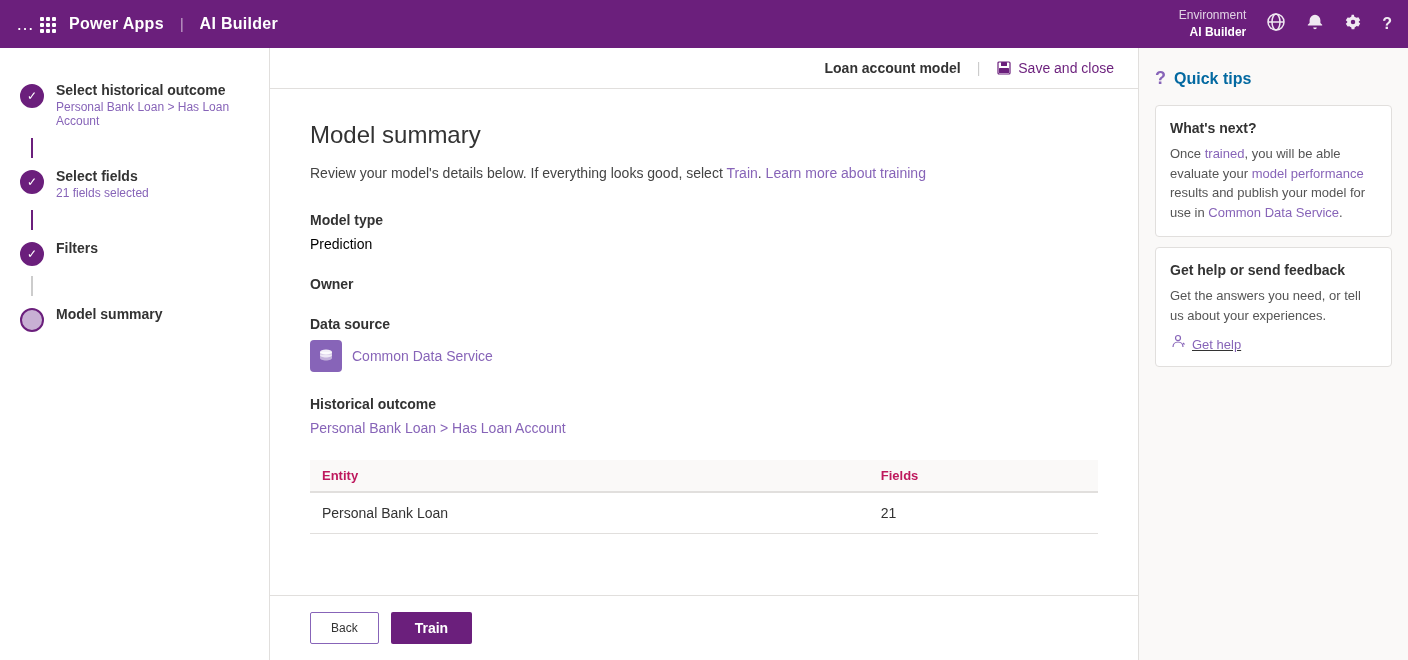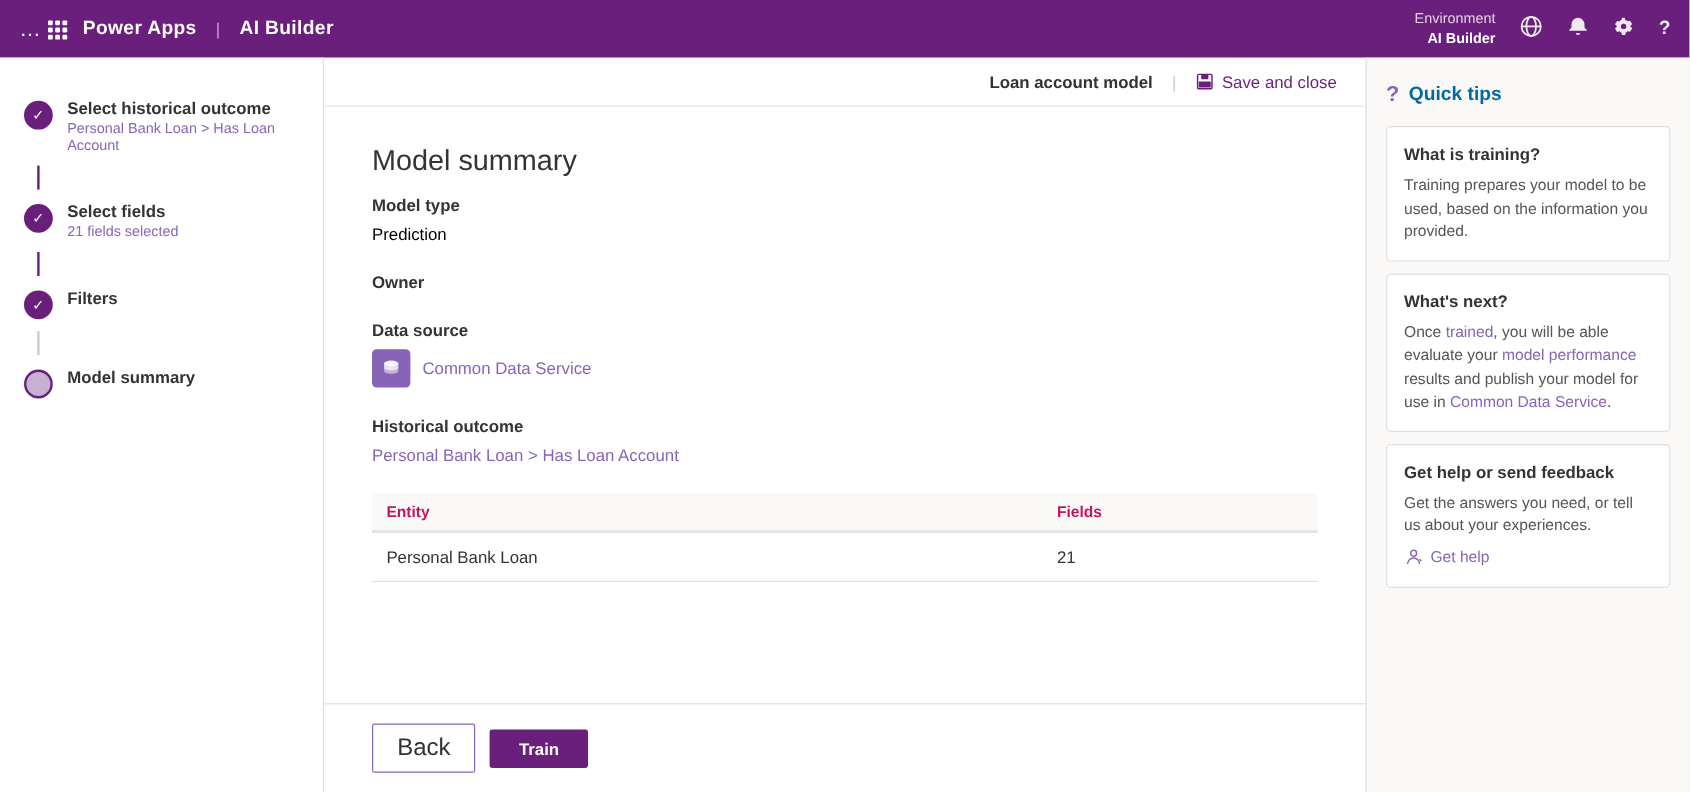--- a/index.html
+++ b/index.html
@@ -174,21 +174,21 @@
       border-top: 1px solid #e1dfdd;
       display: flex;
       gap: 12px;
       align-items: center;
     }
     .back-btn {
       padding: 8px 20px;
       border: 1px solid #8764b8;
       background: white;
       color: #333;
-      font-size: 20px;
+      font-size: 12px;
       cursor: pointer;
       border-radius: 2px;
     }
     .train-btn {
       padding: 8px 24px;
       background: #6b1f7c;
       color: white;
       border: none;
       font-size: 14px;
       cursor: pointer;
@@ -220,23 +220,24 @@
       border-radius: 4px;
       padding: 14px;
       margin-bottom: 10px;
     }
     .tip-card-title { font-size: 14px; font-weight: 600; color: #333; margin-bottom: 8px; }
     .tip-card-body { font-size: 13px; color: #555; line-height: 1.5; }
     .tip-card-body .link-text { color: #8764b8; }
 
     .get-help-row {
       display: flex;
-      align-items: flex-start;
+      align-items: flex-end;
       gap: 6px;
       margin-top: 8px;
+      text-decoration: underline;
     }
     .get-help-icon { color: #8764b8; font-size: 14px; }
     .get-help-link { color: #8764b8; font-size: 13px; cursor: pointer; }
   </style>
 </head>
 <body>
 
 <nav class="top-nav">
   <span class="grid-icon">…
     <svg width="18" height="18" viewBox="0 0 18 18" fill="white" style="vertical-align:middle;">
@@ -328,20 +329,23 @@
           <rect x="2" y="2" width="12" height="12" rx="1" fill="none" stroke="#6b1f7c" stroke-width="1.2"></rect>
           <rect x="5" y="2" width="6" height="4" rx="0.5"></rect>
           <rect x="3" y="8" width="10" height="5" rx="0.5"></rect>
         </svg>
         <span>Save and close</span>
       </button>
     </div>
 
     <div class="content-area">
       <h1 class="model-summary-title">Model summary</h1>
+      <p class="model-summary-subtitle">
+        <span>Review your model's details below. If everything looks good, select </span><span class="link-text">Train</span><span>. </span><span class="link-text">Learn more about training</span>
+      </p>
 
       <div class="section">
         <div class="section-label">Model type</div>
         <div class="section-value">Prediction</div>
       </div>
 
       <div class="section">
         <div class="section-label">Owner</div>
         <div class="section-value"></div>
       </div>
@@ -386,24 +390,20 @@
       <button class="train-btn">Train</button>
     </div>
   </div>
 
   <aside class="right-panel">
     <div class="quick-tips-header">
       <span class="quick-tips-icon">?</span>
       <span class="quick-tips-title">Quick tips</span>
     </div>
 
-    <div class="tip-card">
-      <div class="tip-card-title">What is training?</div>
-      <div class="tip-card-body">Training prepares your model to be used, based on the information you provided.</div>
-    </div>
 
     <div class="tip-card">
       <div class="tip-card-title">What's next?</div>
       <div class="tip-card-body">
         Once <span class="link-text">trained</span>, you will be able evaluate your <span class="link-text">model performance</span> results and publish your model for use in <span class="link-text">Common Data Service</span>.
       </div>
     </div>
 
     <div class="tip-card">
       <div class="tip-card-title">Get help or send feedback</div>

